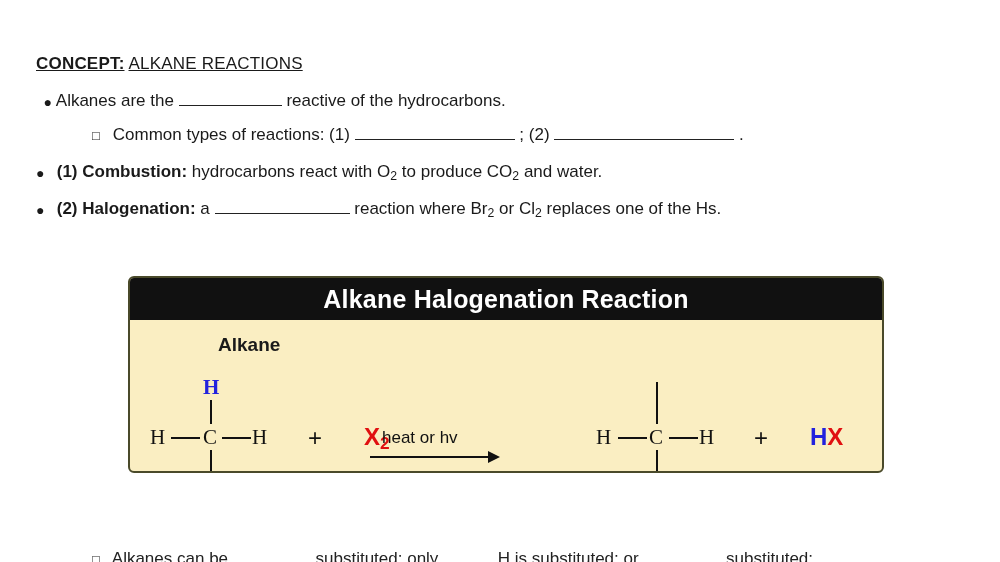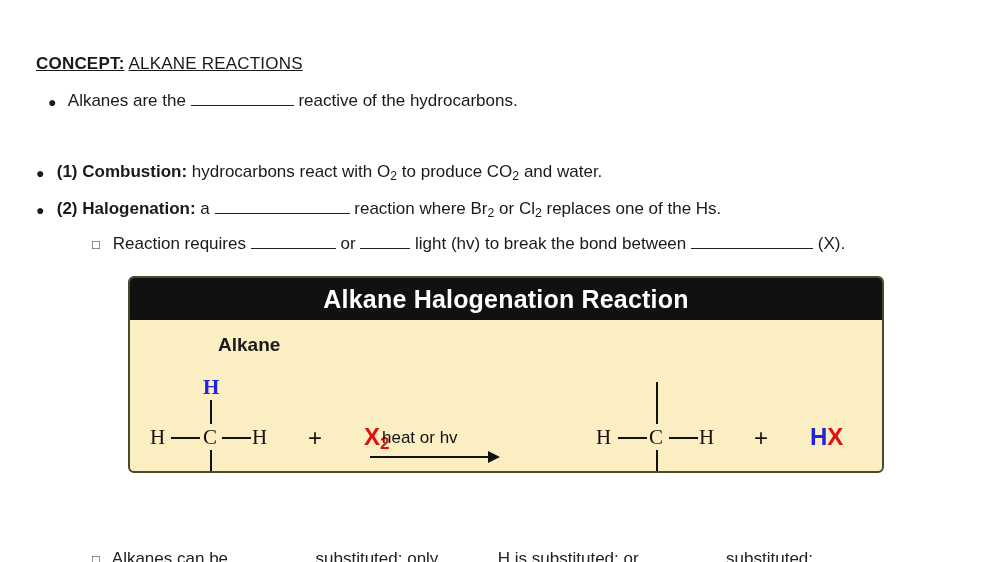--- a/index.html
+++ b/index.html
@@ -70,21 +70,21 @@
   .blank.w85  { width: 85px; }
   .blank.w100 { width: 103px; }
   .blank.w120 { width: 122px; }
   .blank.w130 { width: 135px; }
   .blank.w160 { width: 160px; }
   .blank.w180 { width: 180px; }
 
   sub { font-size: 0.72em; vertical-align: -0.25em; }
 
   
-  #row-alkanes  { left: 48px;  top: 90px; }
+  #row-alkanes  { left: 36px;  top: 90px; text-align: right; }
   #row-common   { left: 92px;  top: 124px; }
   #row-comb     { left: 36px;  top: 162px; }
   #row-halo     { left: 36px;  top: 198px; }
   #row-react    { left: 92px;  top: 233px; }
   #row-bottom   { left: 92px;  top: 548px; color: #222; }
 
   
   .figure {
     position: absolute;
     left: 128px;
@@ -349,20 +349,28 @@
     <span class="plain-ul">ALKANE REACTIONS</span>
   </div>
 
   <div class="bullet-row" id="row-alkanes">
     <span class="bullet-dot">●</span>
     <span>Alkanes are the</span>
     <span class="blank w100"></span>
     <span>reactive of the hydrocarbons.</span>
   </div>
 
+  <div class="bullet-row" id="row-common">
+    <span class="sq">□</span>
+    <span>Common types of reactions: (1)</span>
+    <span class="blank w160"></span>
+    <span>; (2)</span>
+    <span class="blank w180"></span>
+    <span>.</span>
+  </div>
 
   <div class="bullet-row" id="row-comb">
     <span class="bullet-dot">●</span>
     <span class="b">(1)</span>
     <span class="b">Combustion:</span>
     <span>hydrocarbons react with O</span><sub>2</sub>
     <span>to produce CO</span><sub>2</sub>
     <span>and water.</span>
   </div>
 
@@ -370,30 +378,20 @@
     <span class="bullet-dot">●</span>
     <span class="b">(2)</span>
     <span class="b">Halogenation:</span>
     <span>a</span>
     <span class="blank w130"></span>
     <span>reaction where Br</span><sub>2</sub>
     <span>or Cl</span><sub>2</sub>
     <span>replaces one of the Hs.</span>
   </div>
 
-  <div class="bullet-row" id="row-react">
-    <span class="sq">□</span>
-    <span>Reaction requires</span>
-    <span class="blank w85"></span>
-    <span>or</span>
-    <span class="blank w50"></span>
-    <span>light (hv) to break the bond between</span>
-    <span class="blank w120"></span>
-    <span>(X).</span>
-  </div>
 
   <div class="bullet-row" id="row-bottom">
     <span class="sq">□</span>
     <span>Alkanes can be</span>
     <span class="blank w78"></span>
     <span>substituted: only</span>
     <span class="blank w50"></span>
     <span>H is substituted; or</span>
     <span class="blank w78"></span>
     <span>substituted:</span>

